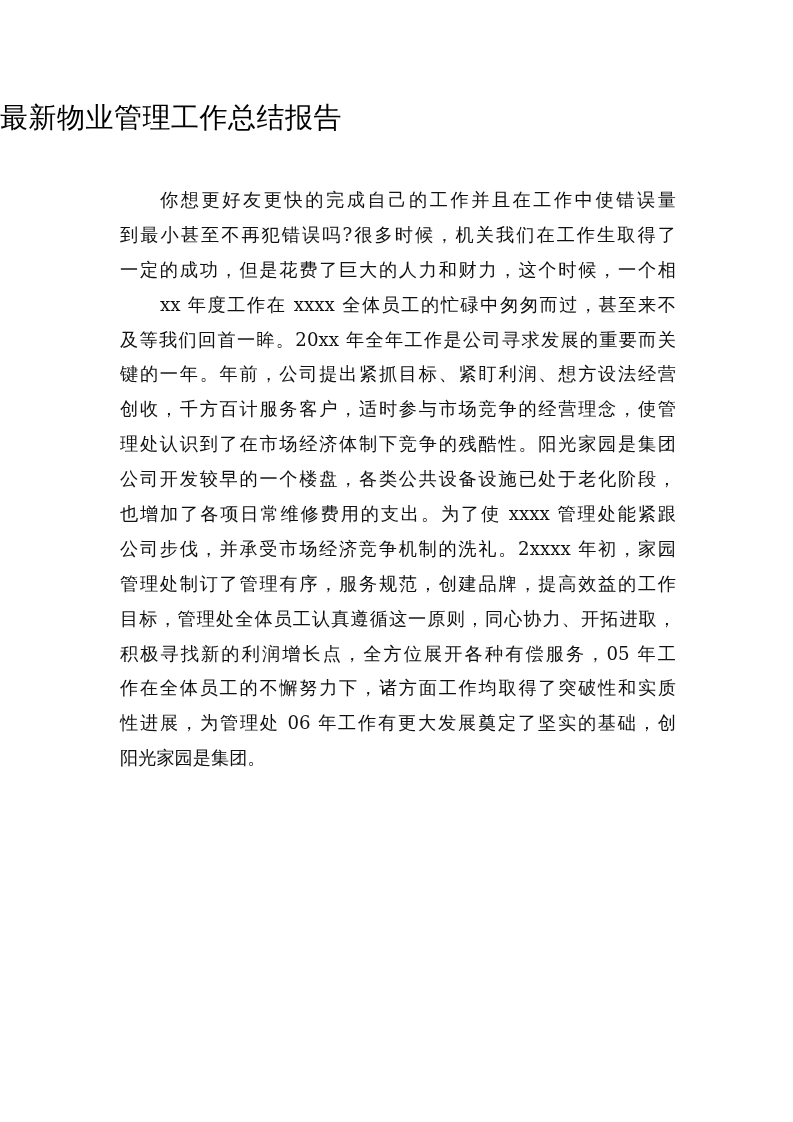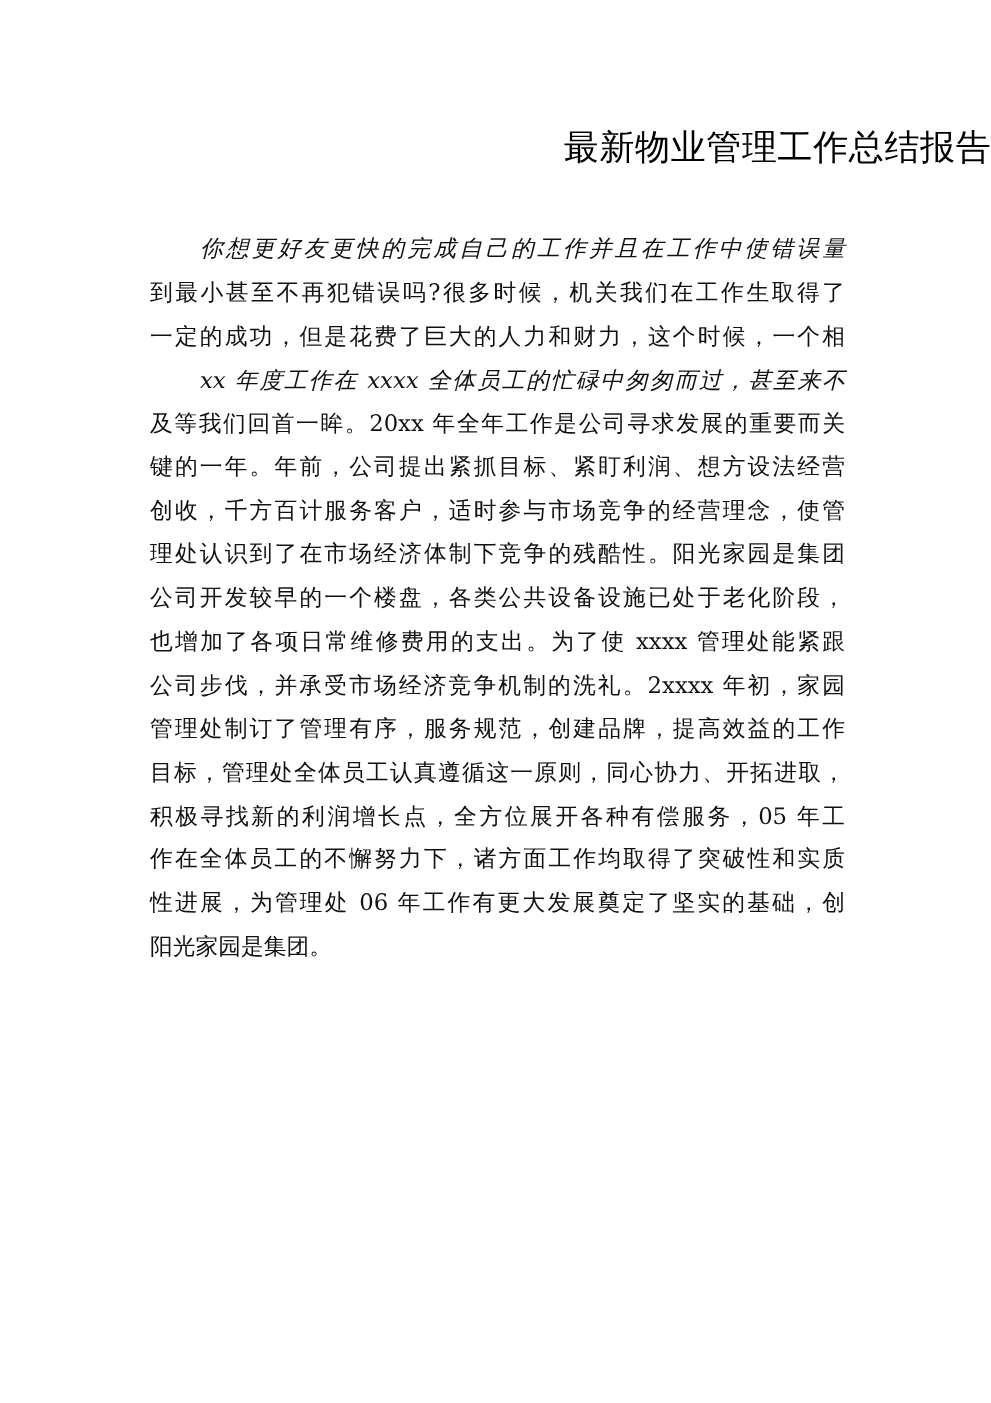--- a/index.html
+++ b/index.html
@@ -18,21 +18,21 @@
     .page {
       position: absolute;
       left: 0; top: 0;
       width: 793px; height: 1122px;
       background: #ffffff;
     }
     .title {
       position: absolute;
       left: 0; right: 0;
       top: 96px;
-      text-align: right;
+      text-align: left;
       font-size: 28px;
       line-height: 44px;
       font-family: "DejaVu Sans", "Liberation Sans", sans-serif;
       letter-spacing: 0.5px;
       color: #000;
     }
     .body-text {
       position: absolute;
       left: 120px;
       width: 556px;
@@ -43,21 +43,20 @@
       height: 34.9px;
       line-height: 34.9px;
       font-size: 18.2px;
       white-space: nowrap;
       text-align: justify;
       text-align-last: justify;
       color: #111;
     }
     .line.indent {
       padding-left: 40px;
-      font-style: italic;
     }
     .line.last {
       text-align-last: left;
     }
   </style>
 </head>
 <body>
 
 <div class="page">
   <div class="title">最新物业管理工作总结报告</div>

